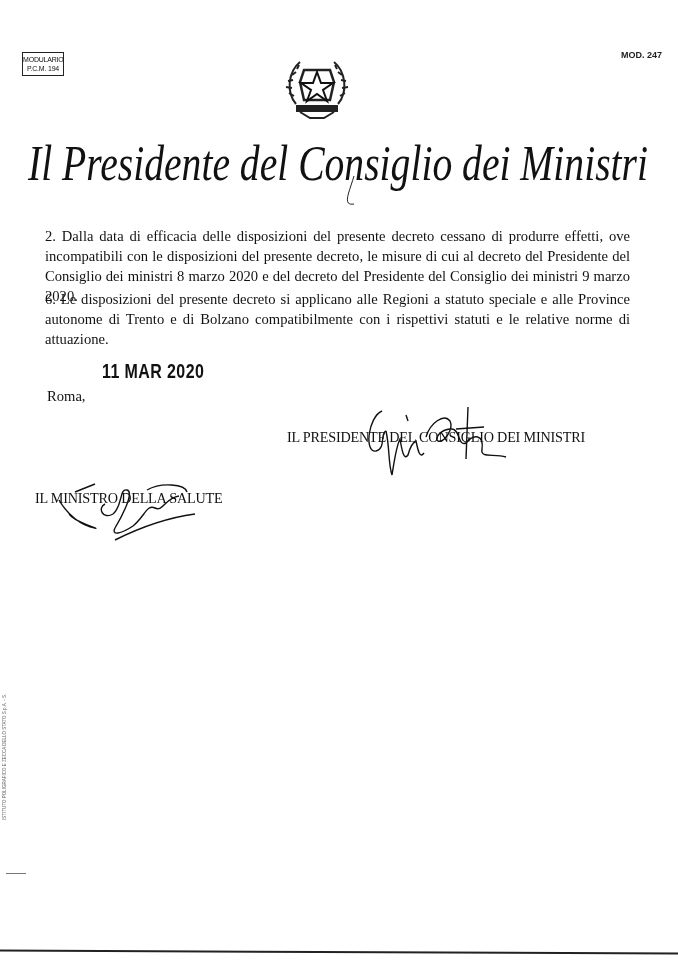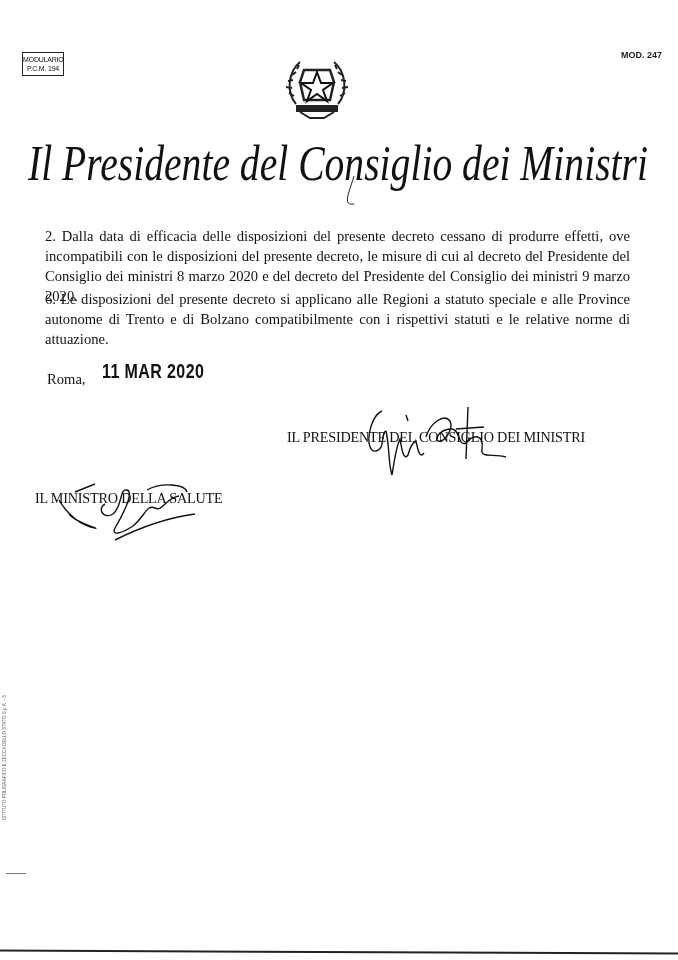--- a/index.html
+++ b/index.html
@@ -19,21 +19,21 @@
   .emblem { left: 282px; top: 52px; width: 70px; height: 70px; }
   .header-title {
     left: 24px; top: 118px; width: 640px; height: 90px;
   }
   .header-title svg { width: 100%; height: 100%; }
   .para {
     left: 45px; width: 585px; font-size: 14.6px; line-height: 20px; text-align: justify;
   }
   .p2 { top: 226px; }
   .p3 { top: 289px; }
-  .place-date { left: 47px; top: 371px; font-size: 14.6px; }
+  .place-date { left: 47px; top: 388px; font-size: 14.6px; }
   .stamp-date {
     left: 102px; top: 360px; font-family: "Liberation Sans Narrow", "Liberation Sans", sans-serif;
     font-size: 20px; font-weight: bold; letter-spacing: 0.5px; transform: scaleX(0.8); transform-origin: left;
   }
   .sig-title-1 { left: 287px; top: 429px; font-size: 14.2px; letter-spacing: -0.2px; }
   .sig-title-2 { left: 35px; top: 490px; font-size: 14.2px; letter-spacing: -0.2px; }
   .signature { pointer-events: none; }
   .margin-text {
     left: 2px; top: 820px; font-family: "Liberation Sans", sans-serif; font-size: 4.5px; color: #666;
     transform: rotate(-90deg); transform-origin: left top; white-space: nowrap;

